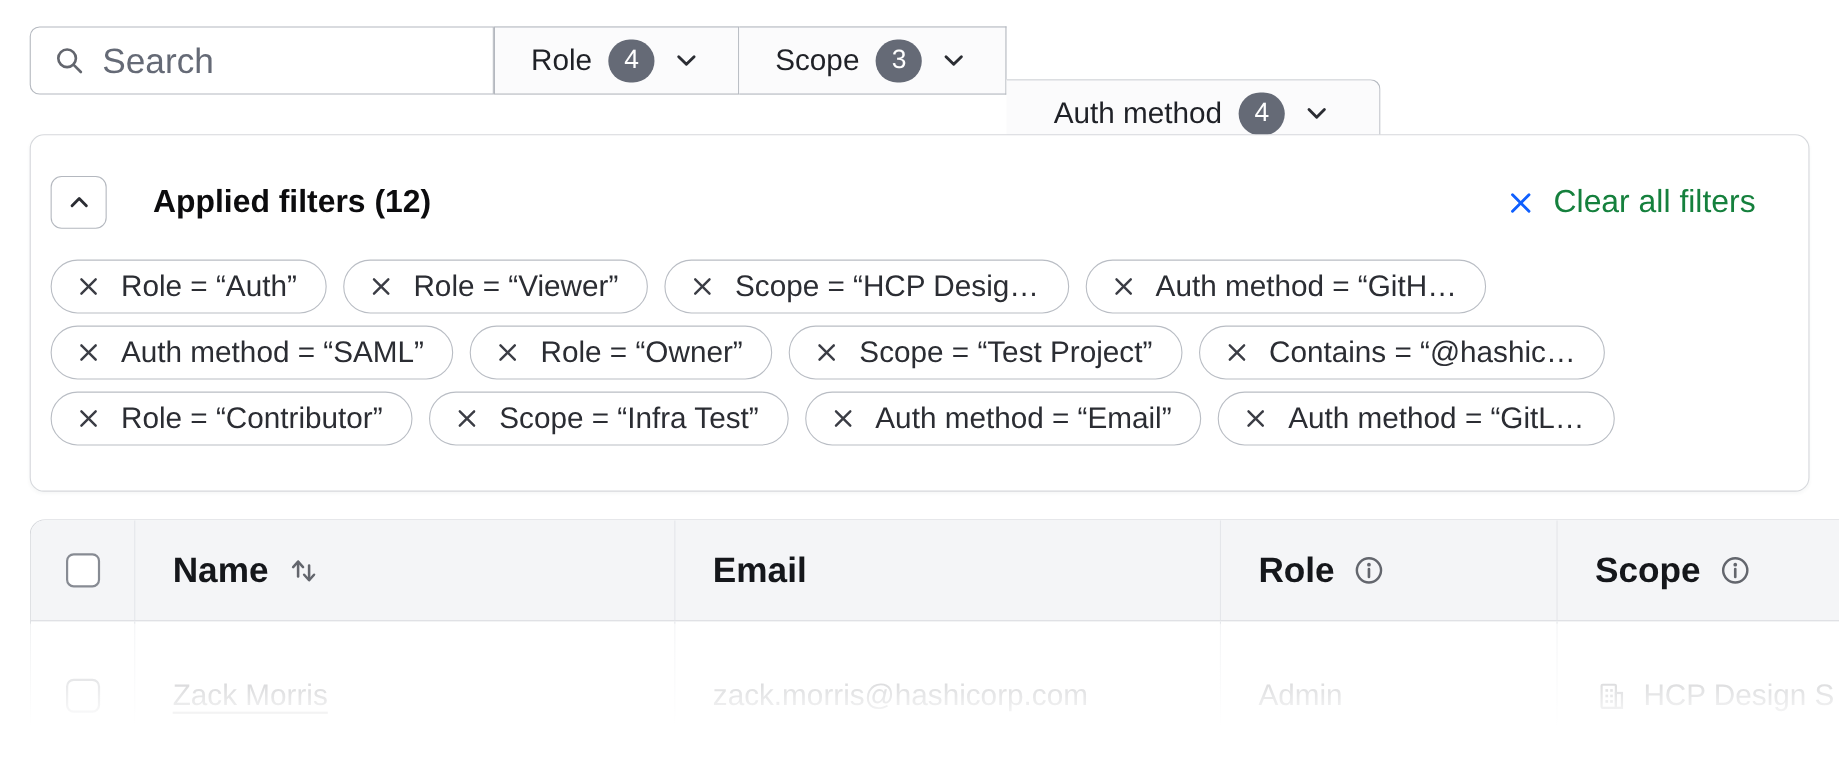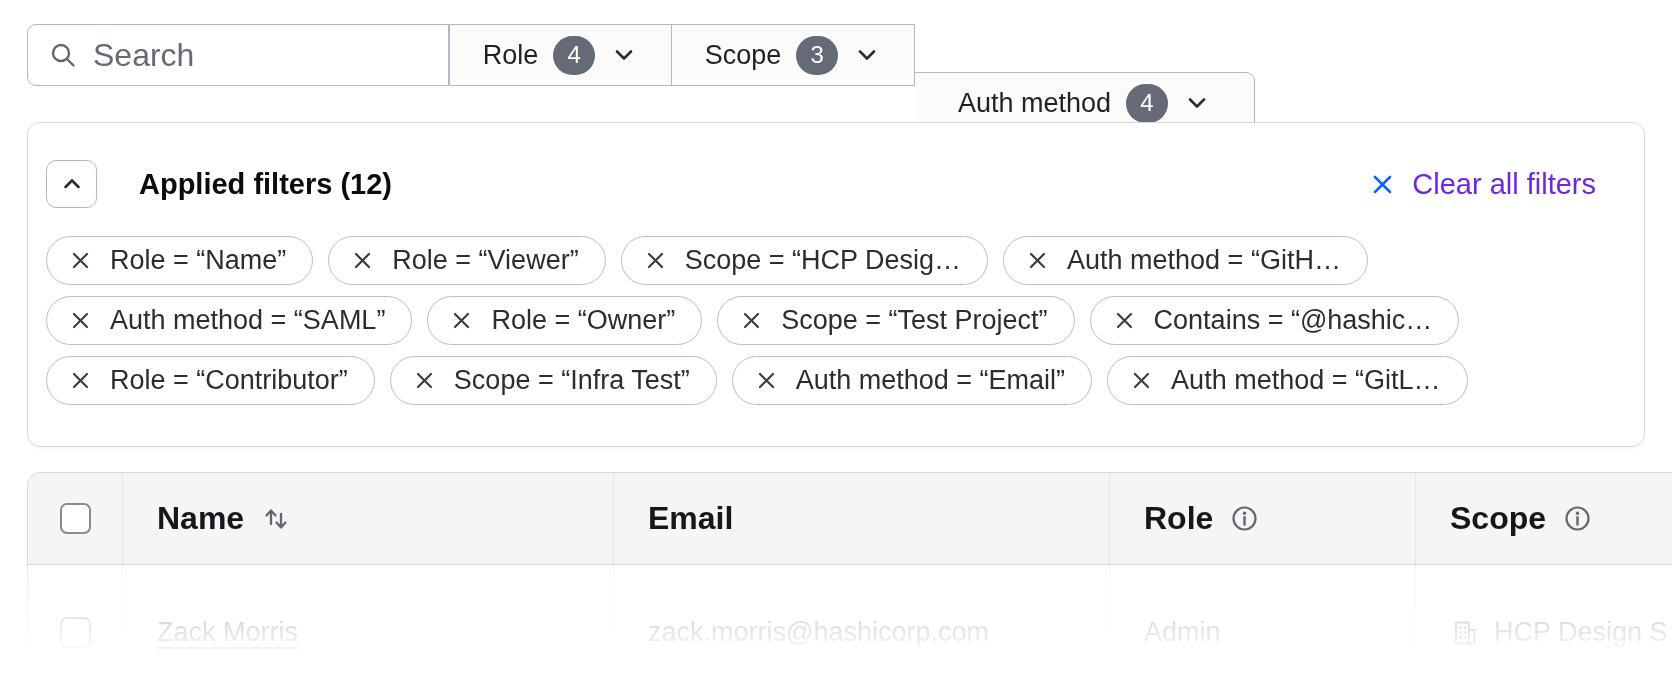--- a/index.html
+++ b/index.html
@@ -29,21 +29,21 @@
   
   .panel { position:absolute; left:27px; top:122px; width:1618px; height:325px;
            background:#fff; border:1px solid #d6d8dc; border-radius:13px;
            box-shadow:0 2px 3px rgba(60,64,72,0.04); }
   .panel-header { display:flex; align-items:center; padding:37px 48px 0 18px; }
   .collapse-btn { width:51px; height:48px; border:1px solid #b4b8bf; border-radius:10px;
                   background:#fff; display:flex; align-items:center; justify-content:center;
                   cursor:pointer; }
   .panel-title { font-size:29px; font-weight:700; color:#0c0c0e; margin-left:42px; }
   .clear-all { margin-left:auto; display:flex; align-items:center; gap:16px;
-               color:#6d28d9; font-size:29px; font-weight:500; cursor:pointer;
+               color:#15803d; font-size:29px; font-weight:500; cursor:pointer;
                text-decoration:none; }
   .chips { padding:28px 18px 0 18px; display:flex; flex-direction:column; gap:11px; }
   .chip-row { display:flex; gap:15px; }
   .chip { height:49px; border:1px solid #b9bdc4; border-radius:25px; background:#fff;
           display:inline-flex; align-items:center; gap:18px; padding:0 26px 0 22px;
           font-size:27px; color:#2b2d33; white-space:nowrap; }
   .chip .x-btn { display:flex; align-items:center; cursor:pointer; }
 
   
   .table { position:absolute; left:27px; top:472px; width:1700px;
@@ -139,21 +139,21 @@
 
   <div class="chips">
     <div class="chip-row">
       <span class="chip">
         <span class="x-btn icon">
           <svg width="23" height="23" viewBox="0 0 23 23" fill="none">
               <line x1="5" y1="5" x2="18" y2="18" stroke="#3b3d45" stroke-width="2.2" stroke-linecap="round"></line>
               <line x1="18" y1="5" x2="5" y2="18" stroke="#3b3d45" stroke-width="2.2" stroke-linecap="round"></line>
             </svg>
         </span>
-        <span>Role = “Name”</span>
+        <span>Role = “Auth”</span>
       </span>
       <span class="chip">
         <span class="x-btn icon">
           <svg width="23" height="23" viewBox="0 0 23 23" fill="none">
               <line x1="5" y1="5" x2="18" y2="18" stroke="#3b3d45" stroke-width="2.2" stroke-linecap="round"></line>
               <line x1="18" y1="5" x2="5" y2="18" stroke="#3b3d45" stroke-width="2.2" stroke-linecap="round"></line>
             </svg>
         </span>
         <span>Role = “Viewer”</span>
       </span>

